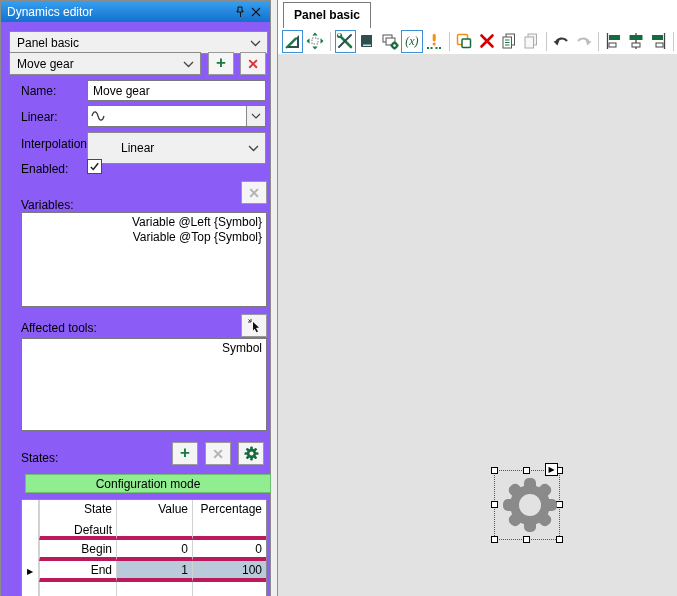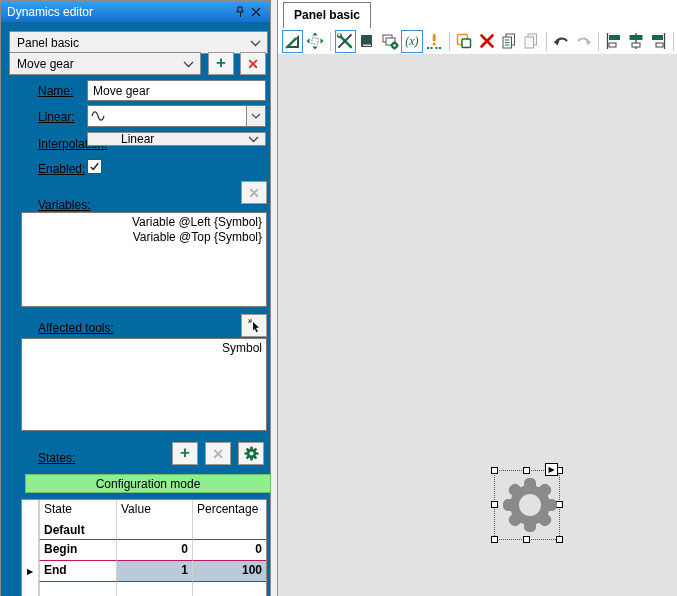--- a/index.html
+++ b/index.html
@@ -1,48 +1,48 @@
 <!DOCTYPE html>
 <html><head>
 <meta charset="utf-8">
 <style>
   * { margin:0; padding:0; box-sizing:border-box; }
   body { font-family:"Liberation Sans", sans-serif; background:#fff; }
   .app { position:relative; width:677px; height:596px; overflow:hidden; background:#F0F0F0; font-size:12px; color:#000; }
 
   
-  .panel { position:absolute; left:0; top:0; width:271px; height:596px; background:#0369a1; border:1px solid #8C8C8C; border-bottom:none; }
+  .panel { position:absolute; left:0; top:0; width:271px; height:596px; background:#8b5cf6; border:1px solid #8C8C8C; border-bottom:none; }
   .titlebar { position:absolute; left:0; top:0; right:0; height:21px; background:linear-gradient(180deg,#36A0EF 0%,#1470CE 100%); display:flex; align-items:center; padding:0 6px; color:#fff; }
   .titlebar .cap { flex:1; font-size:12px; }
   .tb-ico { width:16px; height:16px; display:flex; align-items:center; justify-content:center; cursor:default; }
 
   .combo { position:absolute; height:23px; border:1px solid #8A8A8A; background:#F0F0F0; display:flex; align-items:center; padding:0 22px 0 7px; }
   .chev { position:absolute; right:6px; top:50%; transform:translateY(-50%); }
 
   .sbtn { position:absolute; width:26px; height:23px; border:1px solid #9A9A9A; background:#F5F5F5; display:flex; align-items:center; justify-content:center; }
   .plus-glyph { color:#1B7A43; font-size:17px; font-weight:bold; line-height:1; margin-top:-2px; }
   .x-glyph { color:#E03131; font-size:14px; font-weight:bold; line-height:1; }
   .x-glyph.dis { color:#B3B3B3; }
 
-  .flabel { position:absolute; left:37px;text-decoration:underline; }
+  .flabel { position:absolute; left:20px; }
   .tinput { position:absolute; left:86px; width:179px; height:21px; border:1px solid #7A7A7A; background:#fff; font-family:"Liberation Sans",sans-serif; font-size:12px; padding:0 5px; }
 
   .channel { position:absolute; left:86px; top:104px; width:179px; height:22px; border:1px solid #7A7A7A; background:#fff; display:flex; align-items:center; padding-left:3px; }
   .channel .dropbtn { position:absolute; right:0; top:0; width:19px; height:20px; background:#F0F0F0; border-left:1px solid #8A8A8A; display:flex; align-items:center; justify-content:center; }
 
   .checkbox { position:absolute; left:86px; top:158px; width:15px; height:15px; background:#fff; border:1px solid #4A4A4A; display:flex; align-items:center; justify-content:center; }
 
   .listbox { position:absolute; left:20px; width:246px; border:1px solid #7A7A7A; background:#fff; padding:2px 0; overflow:hidden; }
   .listbox .li { padding:0 4px; line-height:15px; white-space:nowrap;text-align:right; }
 
   .cfg-btn { position:absolute; left:24px; top:473px; width:246px; height:19px; background:#90EE90; border:1px solid #6FBF6F; display:flex; align-items:center; justify-content:center; }
 
   .grid { position:absolute; left:20px; top:498px; width:246px; height:98px; background:#fff; border:1px solid #8C8C8C; border-bottom:none; display:grid; grid-template-columns:17px 77px 76px 74px; grid-template-rows:21px 19px 21px 21px 1fr; }
-  .gc { border-left:1px solid #D2D2D2; padding:2px 4px; overflow:hidden; white-space:nowrap; }
-  .gc.hb { border-bottom:1px solid #be185d;font-weight:bold; }
+  .gc { border-left:1px solid #D2D2D2; padding:2px 4px; overflow:hidden; white-space:nowrap;text-align:right; }
+  .gc.hb { border-bottom:4px solid #be185d; }
   .gc.num { text-align:right; }
   .gc.sel { background:#B9CADA; }
   .rowhdr { border-left:none; border-right:1px solid #D2D2D2; display:flex; align-items:center; justify-content:center; font-size:8px; color:#000; }
 
   
   .splitter { position:absolute; left:271px; top:0; width:7px; height:596px; background:#F0F0F0; border-right:1px solid #8F8F8F; }
 
   
   .right { position:absolute; left:278px; top:0; width:399px; height:596px; background:#fff; }
   .tab { position:absolute; left:5px; top:2px; height:26px; background:#fff; border:1px solid #7A7A7A; border-bottom:none; font-weight:bold; padding:0 10px; line-height:24px; }
@@ -114,21 +114,21 @@
           </svg>
       </span>
       <span class="dropbtn">
         <svg width="10" height="6" viewBox="0 0 10 6">
             <path d="M1 1 L5 5 L9 1" stroke="#444" stroke-width="1.2" fill="none"></path>
           </svg>
       </span>
     </div>
 
     <div class="flabel" style="top:136px;">Interpolation:</div>
-    <div class="combo" style="left:86px; top:131px; width:179px; height:14px;padding-left:33px;">
+    <div class="combo" style="left:86px; top:131px; width:179px; height:32px;padding-left:33px;">
       <span>Linear</span>
       <span class="chev">
         <svg width="11" height="7" viewBox="0 0 11 7">
             <path d="M1 1 L5.5 5.5 L10 1" stroke="#444" stroke-width="1.3" fill="none"></path>
           </svg>
       </span>
     </div>
 
     <div class="flabel" style="top:161px;">Enabled:</div>
     <div class="checkbox">

